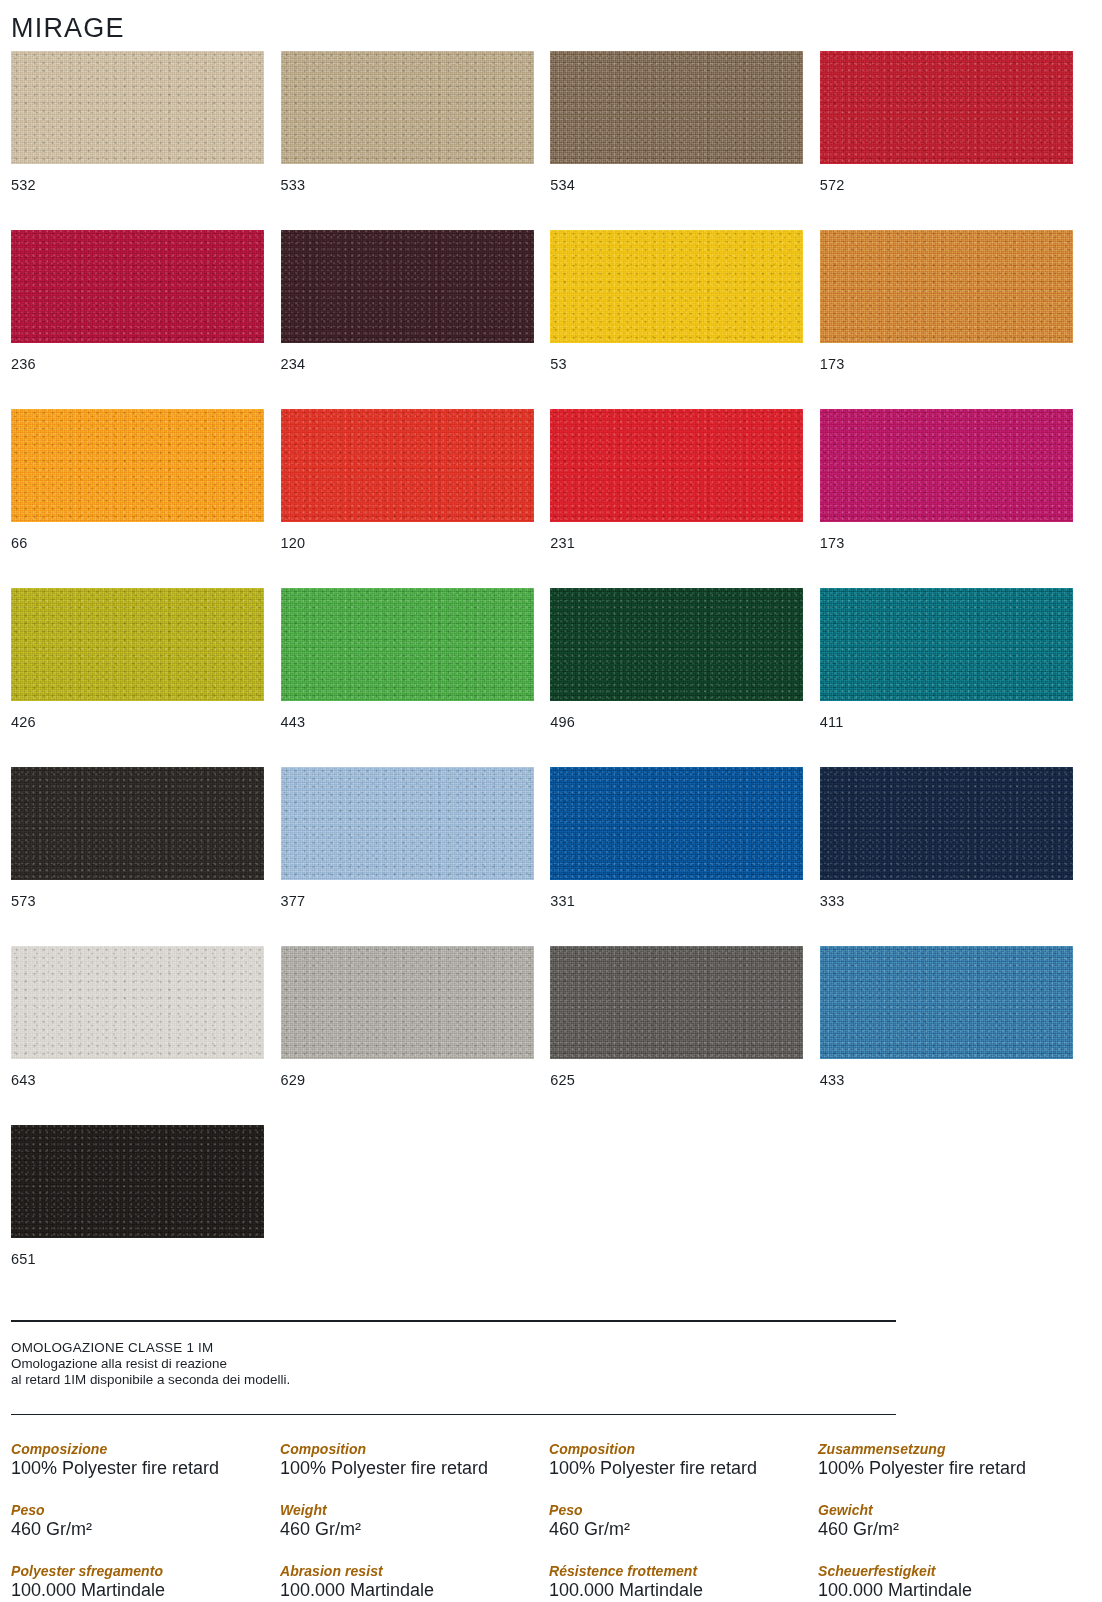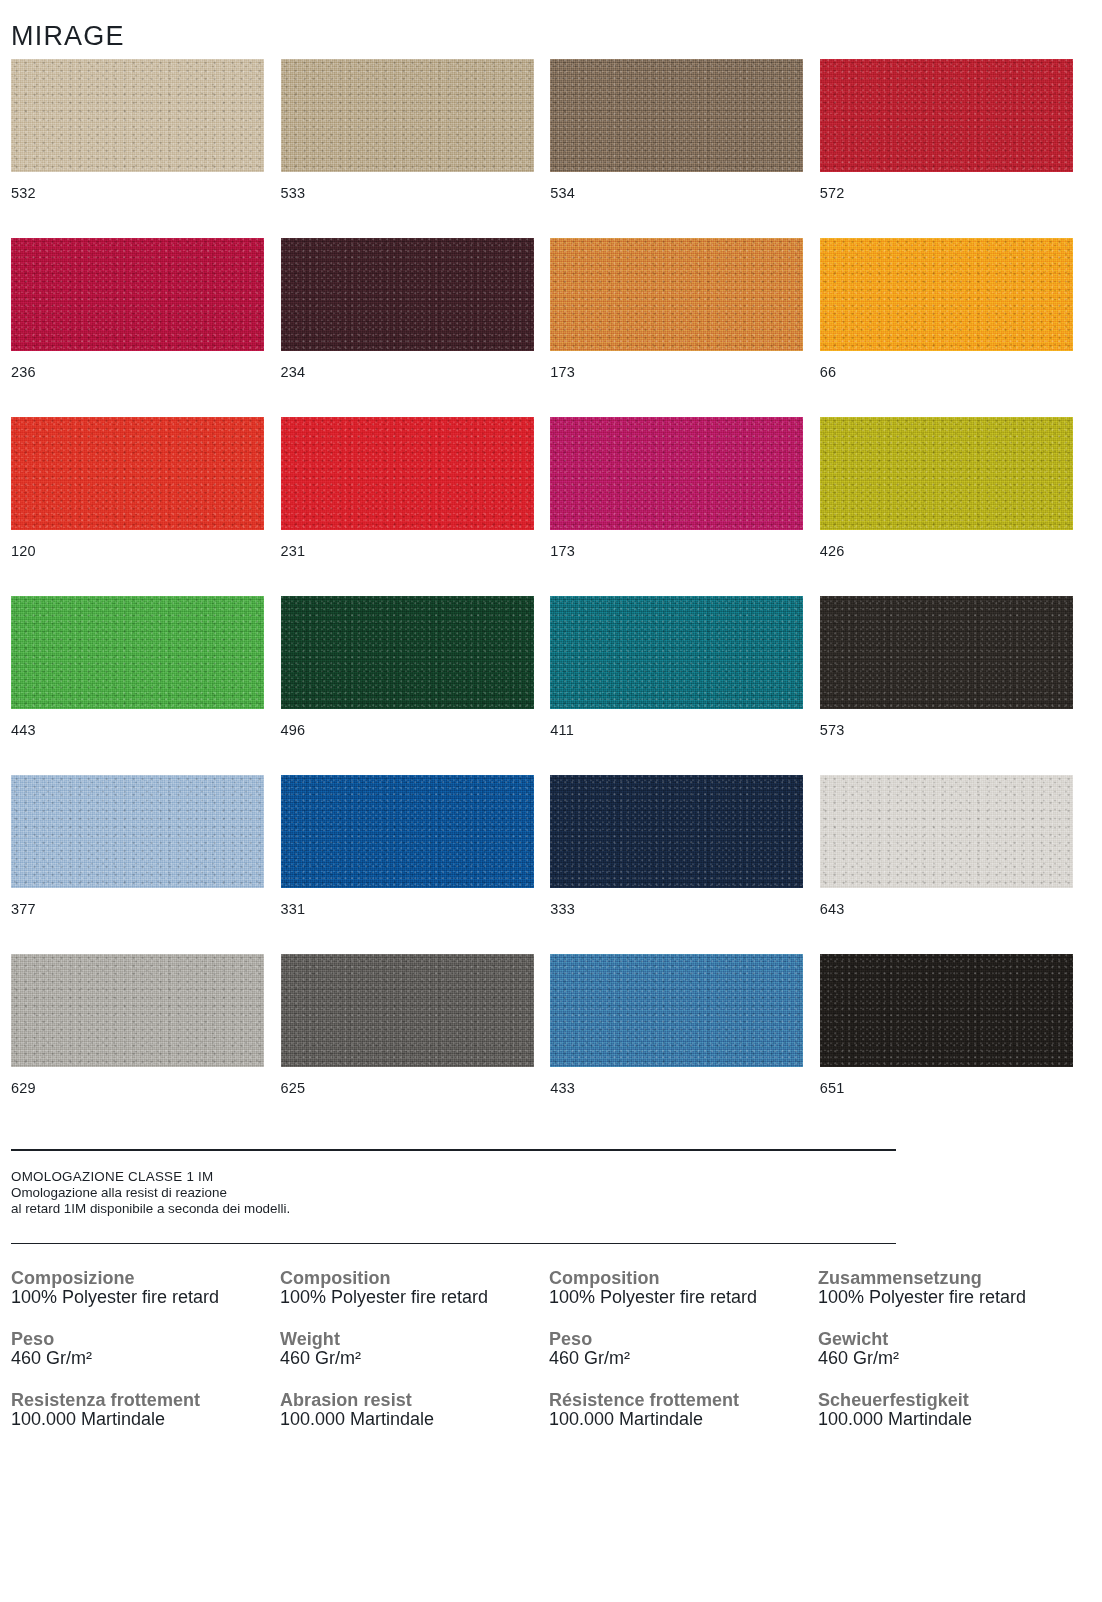--- a/index.html
+++ b/index.html
@@ -14,21 +14,21 @@
     font-family: "Liberation Sans", sans-serif;
     color: #1b2026;
     position: relative;
     overflow: hidden;
   }
   .page {
     position: relative;
     width: 907px;
     height: 1602px;
     box-sizing: border-box;
-    padding: 12px 11px;
+    padding: 4px 11px;
   }
   
   .page-title {
     font-size: 27px;
     font-weight: 400;
     letter-spacing: 1.2px;
     color: #1b2026;
     margin: 0;
     padding-top: 7px;
     line-height: 34px;
@@ -135,25 +135,26 @@
     column-gap: 0;
     margin-top: 25px;
   }
   .spec-col {
     width: 269px;
   }
   .spec-item {
     margin-bottom: 23px;
   }
   .spec-label {
-    font-size: 18px;
+    font-size: 14px;
     font-weight: bold;
     line-height: 19px;
-    color: #737373;
+    color: #a16207;
     letter-spacing: 0.05px;
+    font-style: italic;
   }
   .spec-value {
     font-size: 18px;
     font-weight: 400;
     line-height: 19px;
     color: #1b2026;
     white-space: pre-line;
   }
 </style>
 </head>
@@ -180,20 +181,24 @@
         <div class="swatch-chip" style="background-color: rgb(184, 32, 47);"></div>
         <div class="swatch-code">572</div>
       </div>
       <div class="swatch-cell">
         <div class="swatch-chip" style="background-color: rgb(176, 18, 60);"></div>
         <div class="swatch-code">236</div>
       </div>
       <div class="swatch-cell">
         <div class="swatch-chip" style="background-color: rgb(61, 31, 38);"></div>
         <div class="swatch-code">234</div>
+      </div>
+      <div class="swatch-cell">
+        <div class="swatch-chip" style="background-color: rgb(240, 192, 24);"></div>
+        <div class="swatch-code">53</div>
       </div>
       <div class="swatch-cell">
         <div class="swatch-chip" style="background-color: rgb(210, 130, 58);"></div>
         <div class="swatch-code">173</div>
       </div>
       <div class="swatch-cell">
         <div class="swatch-chip" style="background-color: rgb(242, 160, 28);"></div>
         <div class="swatch-code">66</div>
       </div>
       <div class="swatch-cell">
@@ -276,21 +281,21 @@
       <div class="spec-col">
         <div class="spec-item">
           <div class="spec-label">Composizione</div>
           <div class="spec-value">100% Polyester fire retard</div>
         </div>
         <div class="spec-item">
           <div class="spec-label">Peso</div>
           <div class="spec-value">460 Gr/m²</div>
         </div>
         <div class="spec-item">
-          <div class="spec-label">Resistenza frottement</div>
+          <div class="spec-label">Polyester sfregamento</div>
           <div class="spec-value">100.000 Martindale</div>
         </div>
       </div>
       <div class="spec-col">
         <div class="spec-item">
           <div class="spec-label">Composition</div>
           <div class="spec-value">100% Polyester fire retard</div>
         </div>
         <div class="spec-item">
           <div class="spec-label">Weight</div>

